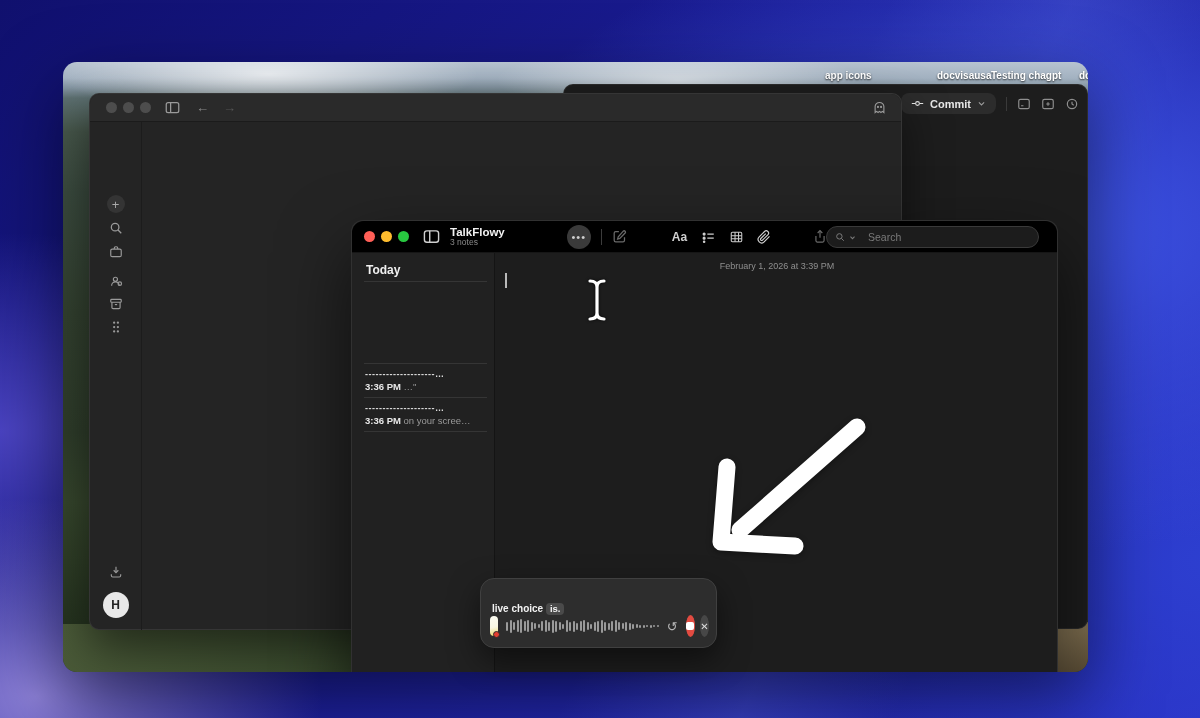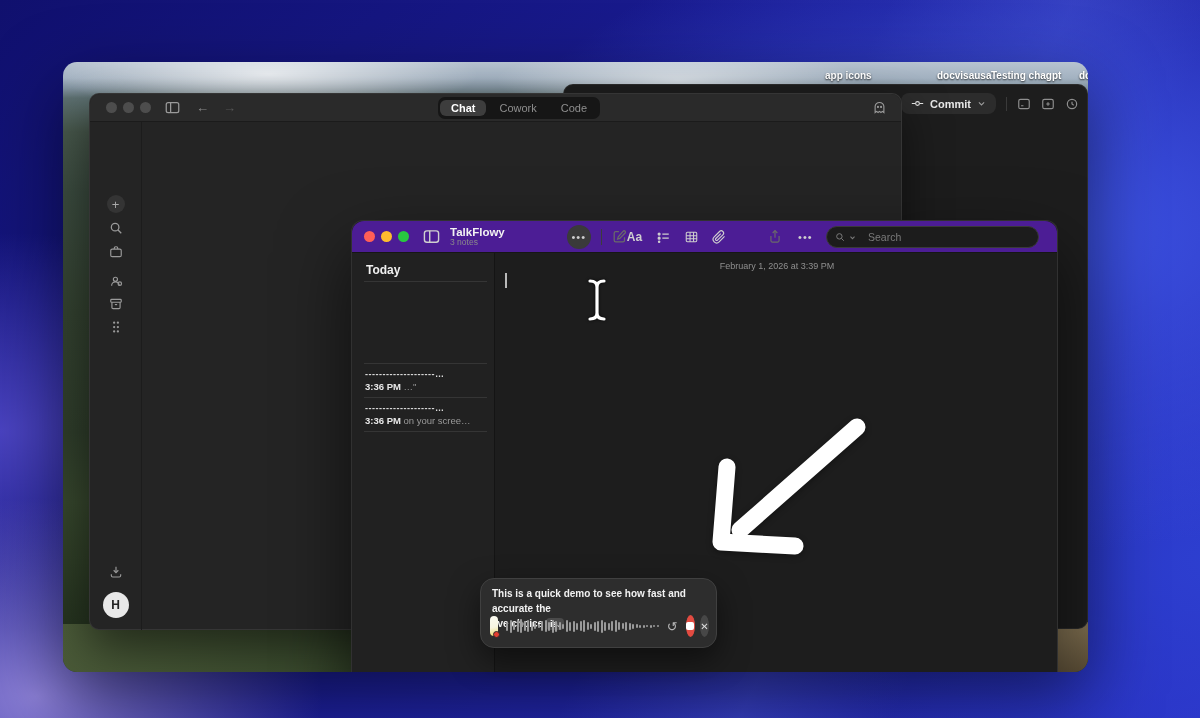--- a/index.html
+++ b/index.html
@@ -62,21 +62,21 @@
   .rail-icon{ position:absolute; left:50%; transform:translate(-50%,-50%); color:#9a9a9a; display:flex; }
   .plus-circ{ width:18px; height:18px; border-radius:50%; background:#343434; color:#aaa;
     display:flex; align-items:center; justify-content:center; font-size:13px; }
   .avatar{ width:26px; height:26px; border-radius:50%; background:#e8e8e8; color:#222;
     font-weight:bold; font-size:12px; display:flex; align-items:center; justify-content:center; }
 
   
   .notes-window{ left:288px; top:158px; width:707px; height:500px; background:#1d1d1d;
     border-radius:12px; border:1px solid rgba(255,255,255,.09);
     box-shadow:0 30px 70px rgba(0,0,0,.6); }
-  .notes-toolbar{ position:absolute; left:0; top:0; width:100%; height:32px; background:#4c1d95;
+  .notes-toolbar{ position:absolute; left:0; top:0; width:100%; height:32px; background:#000000;
     border-bottom:1px solid #161616; border-radius:12px 12px 0 0; display:flex; align-items:center; }
   .tl.red{background:#ff5f57;} .tl.yellow{background:#febc2e;} .tl.green{background:#28c840;}
   .nt-title{ line-height:1.05; margin-left:10px; }
   .nt-title .t{ font-size:11.5px; font-weight:bold; color:#f2f2f2; }
   .nt-title .s{ font-size:8.5px; color:#8a8a8a; }
   .circ-btn{ width:24px; height:24px; border-radius:50%; background:#3a3a3a; color:#cfcfcf;
     display:flex; align-items:center; justify-content:center; font-size:11px; letter-spacing:1px; }
   .tb-icon{ color:#cfcfcf; display:flex; align-items:center; }
   .tb-icon.dim{ color:#6a6a6a; }
   .tb-sep{ width:1px; height:16px; background:#3c3c3c; }
@@ -178,25 +178,20 @@
       <span class="tl inactive" style="margin-left:6px"></span>
       <span class="tl inactive" style="margin-left:6px"></span>
       <span class="rail-icon" style="position:static; transform:none; margin-left:14px;">
         <svg width="15" height="13" viewBox="0 0 24 20" fill="none" stroke="#9a9a9a" stroke-width="2">
             <rect x="2" y="2" width="20" height="16" rx="3"></rect>
             <line x1="9" y1="2" x2="9" y2="18"></line>
           </svg>
         </span>
       <span class="nav-arrow" style="margin-left:16px">←</span>
       <span class="nav-arrow dim" style="margin-left:14px">→</span>
-      <div class="tabs-pill">
-        <span class="tab active">Chat</span>
-        <span class="tab">Cowork</span>
-        <span class="tab">Code</span>
-      </div>
       <span class="rail-icon" style="position:static; transform:none; margin-left:auto; margin-right:14px;">
         <svg width="15" height="15" viewBox="0 0 24 24" fill="none" stroke="#9a9a9a" stroke-width="1.8">
             <path d="M12 4c-3.9 0-7 2.9-7 6.5V20l2.3-1.8L9.7 20l2.3-1.8L14.3 20l2.4-1.8L19 20v-9.5C19 6.9 15.9 4 12 4z"></path>
             <circle cx="9.5" cy="11" r=".8" fill="#9a9a9a"></circle>
             <circle cx="14.5" cy="11" r=".8" fill="#9a9a9a"></circle>
           </svg>
         </span>
     </div>
 
     <div class="rail">
@@ -268,21 +263,21 @@
         <div class="s">3 notes</div>
       </div>
       <span class="circ-btn" style="margin-left:62px">•••</span>
       <span class="tb-sep" style="margin-left:10px"></span>
       <span class="tb-icon dim" style="margin-left:10px">
         <svg width="15" height="15" viewBox="0 0 24 24" fill="none" stroke="currentColor" stroke-width="2">
             <path d="M11 4H6a2.5 2.5 0 0 0-2.5 2.5V18A2.5 2.5 0 0 0 6 20.5h11.5A2.5 2.5 0 0 0 20 18v-5"></path>
             <path d="M18 3.5a2.1 2.1 0 0 1 3 3L12.5 15 9 16l1-3.5 8-9z"></path>
           </svg>
         </span>
-      <span class="aa" style="">Aa</span>
+      <span class="aa" style="margin-left:45px">Aa</span>
       <span class="tb-icon" style="margin-left:14px">
         <svg width="15" height="14" viewBox="0 0 24 24" fill="none" stroke="currentColor" stroke-width="2">
             <circle cx="4.5" cy="7" r="1.7" fill="currentColor"></circle>
             <line x1="10" y1="7" x2="21" y2="7"></line>
             <circle cx="4.5" cy="14" r="1.7" fill="currentColor"></circle>
             <line x1="10" y1="14" x2="21" y2="14"></line>
             <circle cx="4.5" cy="20" r="1.2" fill="currentColor"></circle>
           </svg>
         </span>
       <span class="tb-icon" style="margin-left:13px">
@@ -340,21 +335,21 @@
 
     <div>
       <span class="editor-date">February 1, 2026 at 3:39 PM</span>
       <span class="caret"></span>
     </div>
   </div>
 </div>
 
 <div class="abs overlay">
   <div class="ov-text">
-    <span>This is a quick demo to see how fast and accurate the</span><br>
+    <br>
     <span>live choice</span>
     <span class="is-badge">is.</span>
   </div>
   <div class="ov-row">
     <span class="notes-app-icon">
         <span class="dot"></span>
       </span>
     <span class="waveform" id="waveform">
         <i style="height: 9px;"></i>
         <i style="height: 13px;"></i>

